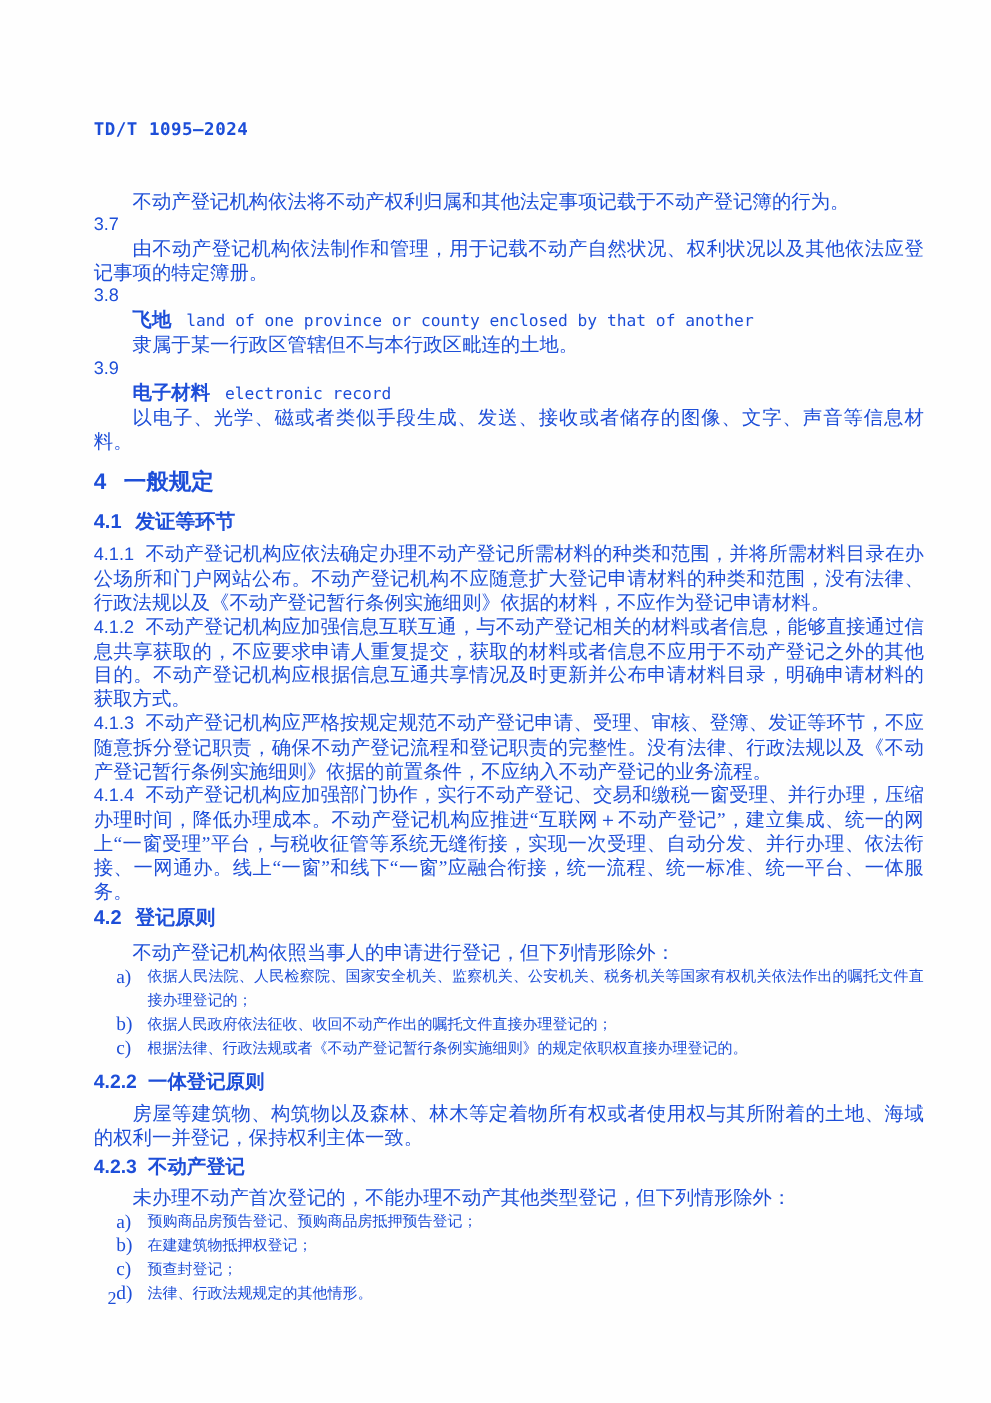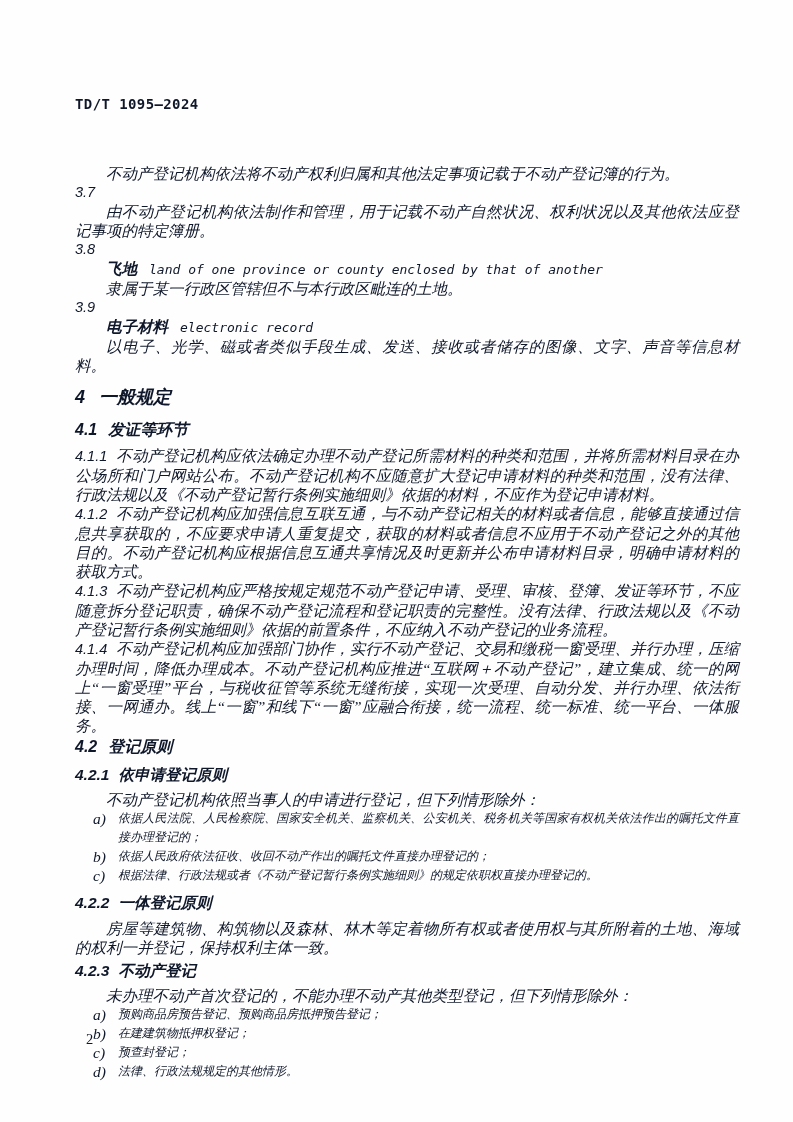--- a/index.html
+++ b/index.html
@@ -2,40 +2,39 @@
 <html><head>
 <meta charset="utf-8">
 <style>
   * { box-sizing: border-box; }
   html, body { margin: 0; padding: 0; background: #ffffff; }
   .page {
     position: relative;
     width: 793px;
     height: 1122px;
     background: #fefefe;
-    color: #0f172a;
+    color: #1d4ed8;
     font-family: "Liberation Serif", "DejaVu Serif", serif;
     overflow: hidden;
   }
   .doc-header {
     position: absolute;
     left: 75px;
     top: 96px;
     font-family: "DejaVu Sans Mono", "Liberation Mono", monospace;
     font-size: 14px;
     font-weight: bold;
     letter-spacing: 0.4px;
     white-space: nowrap;
   }
   .content {
     position: absolute;
     left: 75px;
-    top: 164px;
+    top: 152px;
     width: 664px;
-    font-style: italic;
   }
   .content p { margin: 0; font-size: 15.5px; line-height: 19px; text-align: justify; }
   .indent { text-indent: 31px; }
 
   .term-number {
     font-family: "Liberation Sans", "DejaVu Sans", sans-serif;
     font-size: 14.5px; line-height: 19px;
   }
   .term-heading { padding-left: 31px; line-height: 19px; white-space: nowrap; }
   .term-zh {
@@ -120,23 +119,20 @@
 
     <p><span class="clause-num">4.1.1</span><span>不动产登记机构应依法确定办理不动产登记所需材料的种类和范围，并将所需材料目录在办公场所和门户网站公布。不动产登记机构不应随意扩大登记申请材料的种类和范围，没有法律、行政法规以及《不动产登记暂行条例实施细则》依据的材料，不应作为登记申请材料。</span></p>
     <p><span class="clause-num">4.1.2</span><span>不动产登记机构应加强信息互联互通，与不动产登记相关的材料或者信息，能够直接通过信息共享获取的，不应要求申请人重复提交，获取的材料或者信息不应用于不动产登记之外的其他目的。不动产登记机构应根据信息互通共享情况及时更新并公布申请材料目录，明确申请材料的获取方式。</span></p>
     <p><span class="clause-num">4.1.3</span><span>不动产登记机构应严格按规定规范不动产登记申请、受理、审核、登簿、发证等环节，不应随意拆分登记职责，确保不动产登记流程和登记职责的完整性。没有法律、行政法规以及《不动产登记暂行条例实施细则》依据的前置条件，不应纳入不动产登记的业务流程。</span></p>
     <p><span class="clause-num">4.1.4</span><span>不动产登记机构应加强部门协作，实行不动产登记、交易和缴税一窗受理、并行办理，压缩办理时间，降低办理成本。不动产登记机构应推进“互联网＋不动产登记”，建立集成、统一的网上“一窗受理”平台，与税收征管等系统无缝衔接，实现一次受理、自动分发、并行办理、依法衔接、一网通办。线上“一窗”和线下“一窗”应融合衔接，统一流程、统一标准、统一平台、一体服务。</span></p>
 
     <h3 class="h-sec h-sec-42">
       <span class="h-num">4.2</span><span>登记原则</span>
     </h3>
 
-    <h4 class="h-sub">
-      <span class="h-num">4.2.1</span><span>依申请登记原则</span>
-    </h4>
 
     <p class="indent">不动产登记机构依照当事人的申请进行登记，但下列情形除外：</p>
 
     <div class="list">
       <div class="li">
         <span class="li-marker">a)</span>
         <div class="li-text">依据人民法院、人民检察院、国家安全机关、监察机关、公安机关、税务机关等国家有权机关依法作出的嘱托文件直接办理登记的；</div>
       </div>
       <div class="li">
         <span class="li-marker">b)</span>

